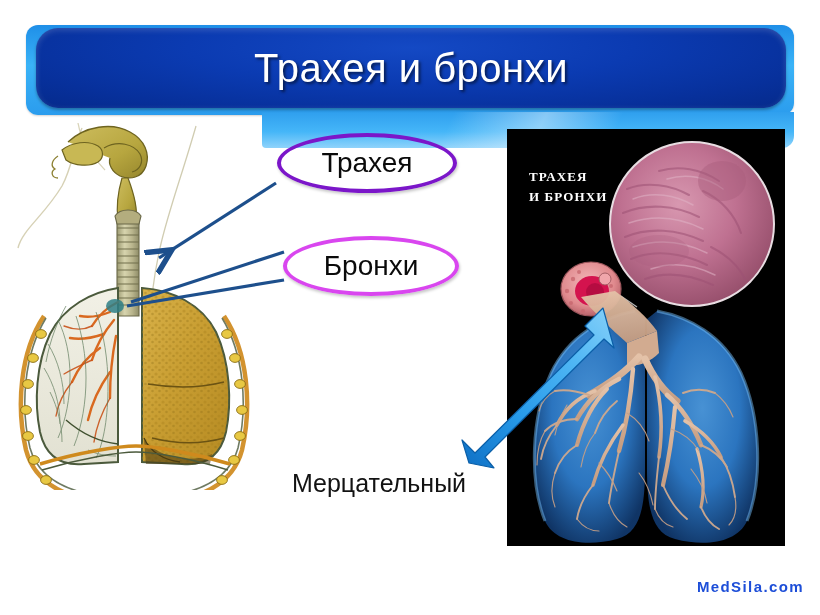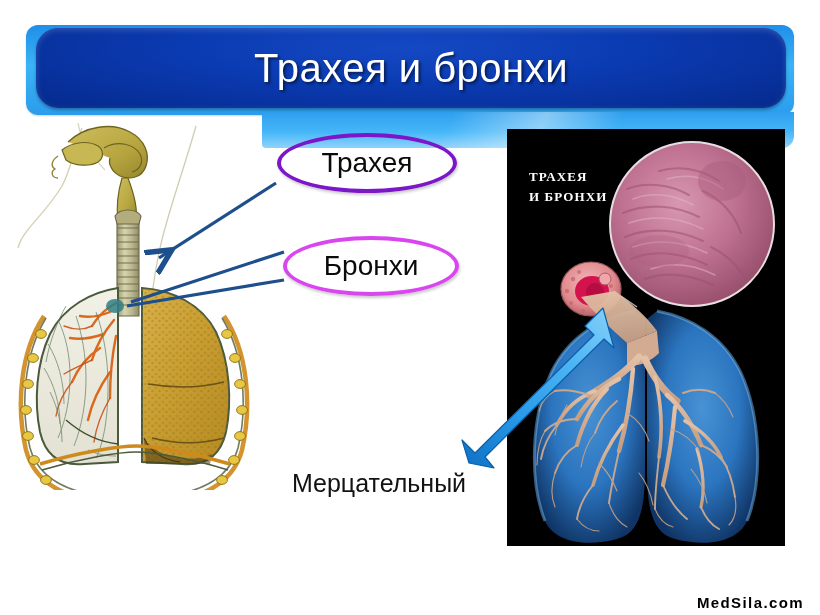--- a/index.html
+++ b/index.html
@@ -148,24 +148,24 @@
     font-size: 13px;
     letter-spacing: 1.1px;
     line-height: 1.55;
     text-shadow: 0 1px 1px rgba(0,0,0,0.9);
   }
 
   
   .watermark {
     position: absolute;
     right: 16px;
-    bottom: 4px;
+    bottom: 20px;
     font-size: 15px;
     font-weight: bold;
-    color: #000000;
+    color: #1d4ed8;
     letter-spacing: 1.4px;
   }
 </style>
 </head>
 <body>
 
 <div id="slide">
 
   <div class="title-outer"></div>
   <div class="title-band"></div>

